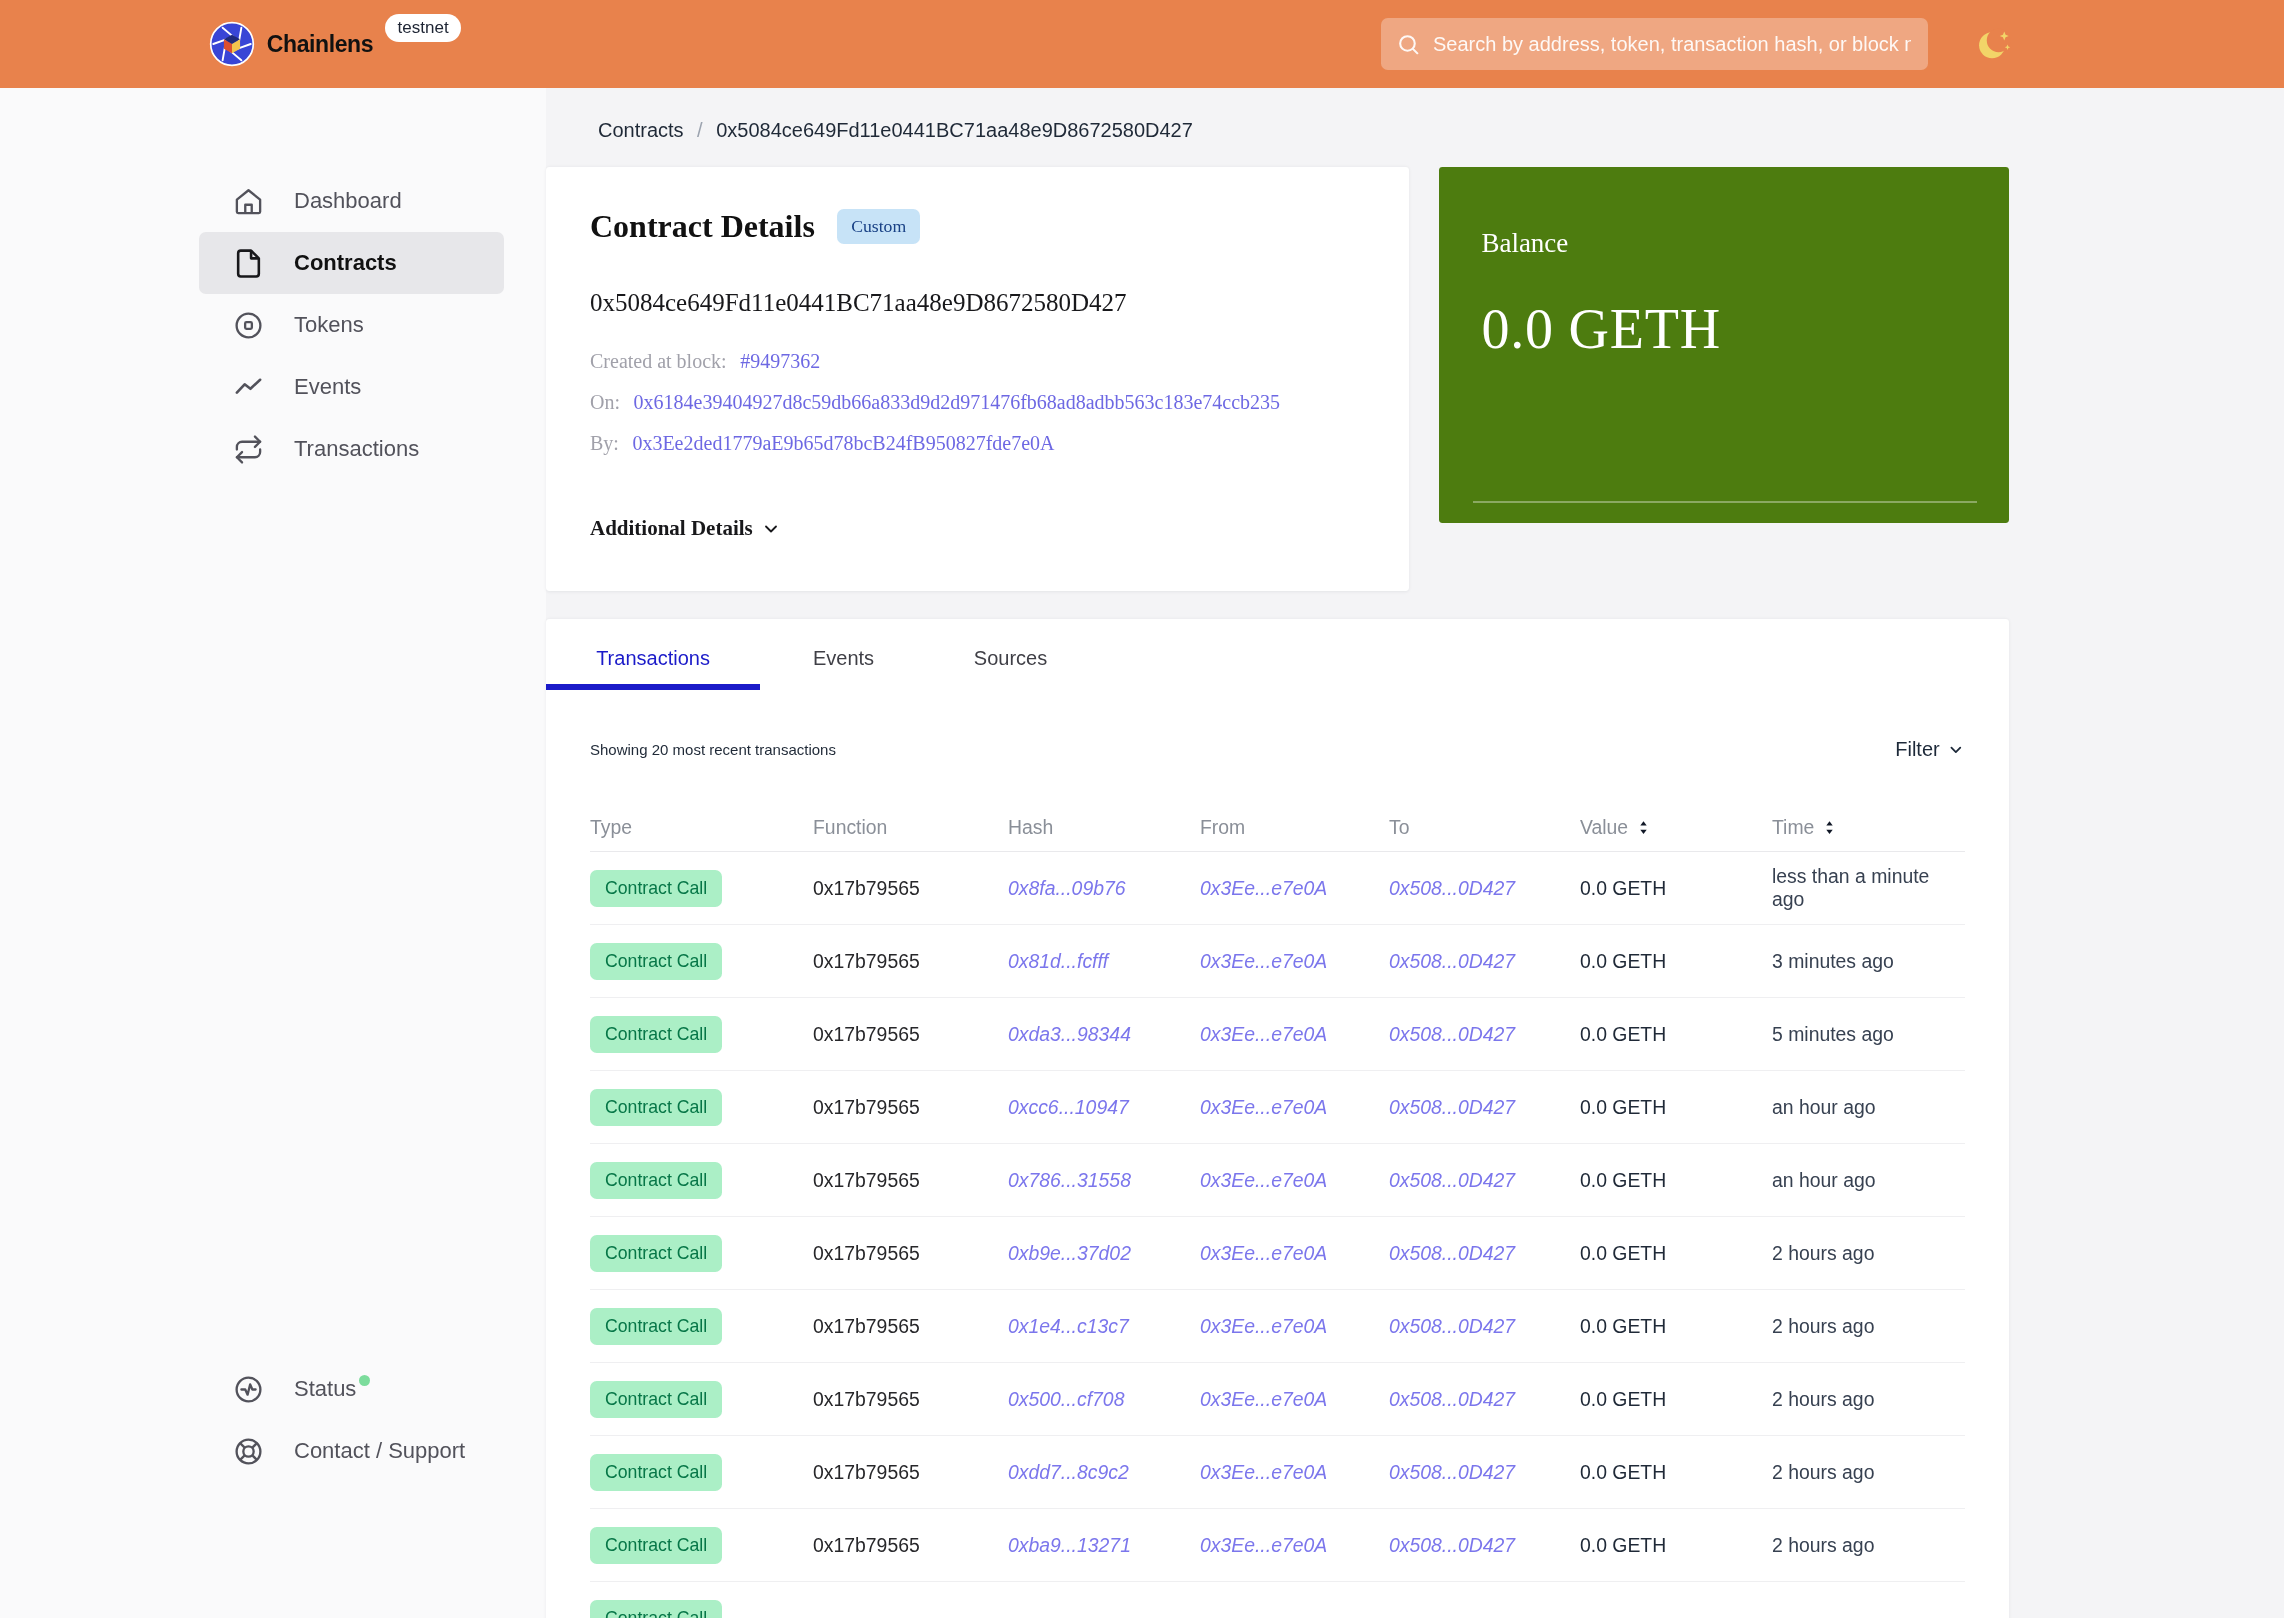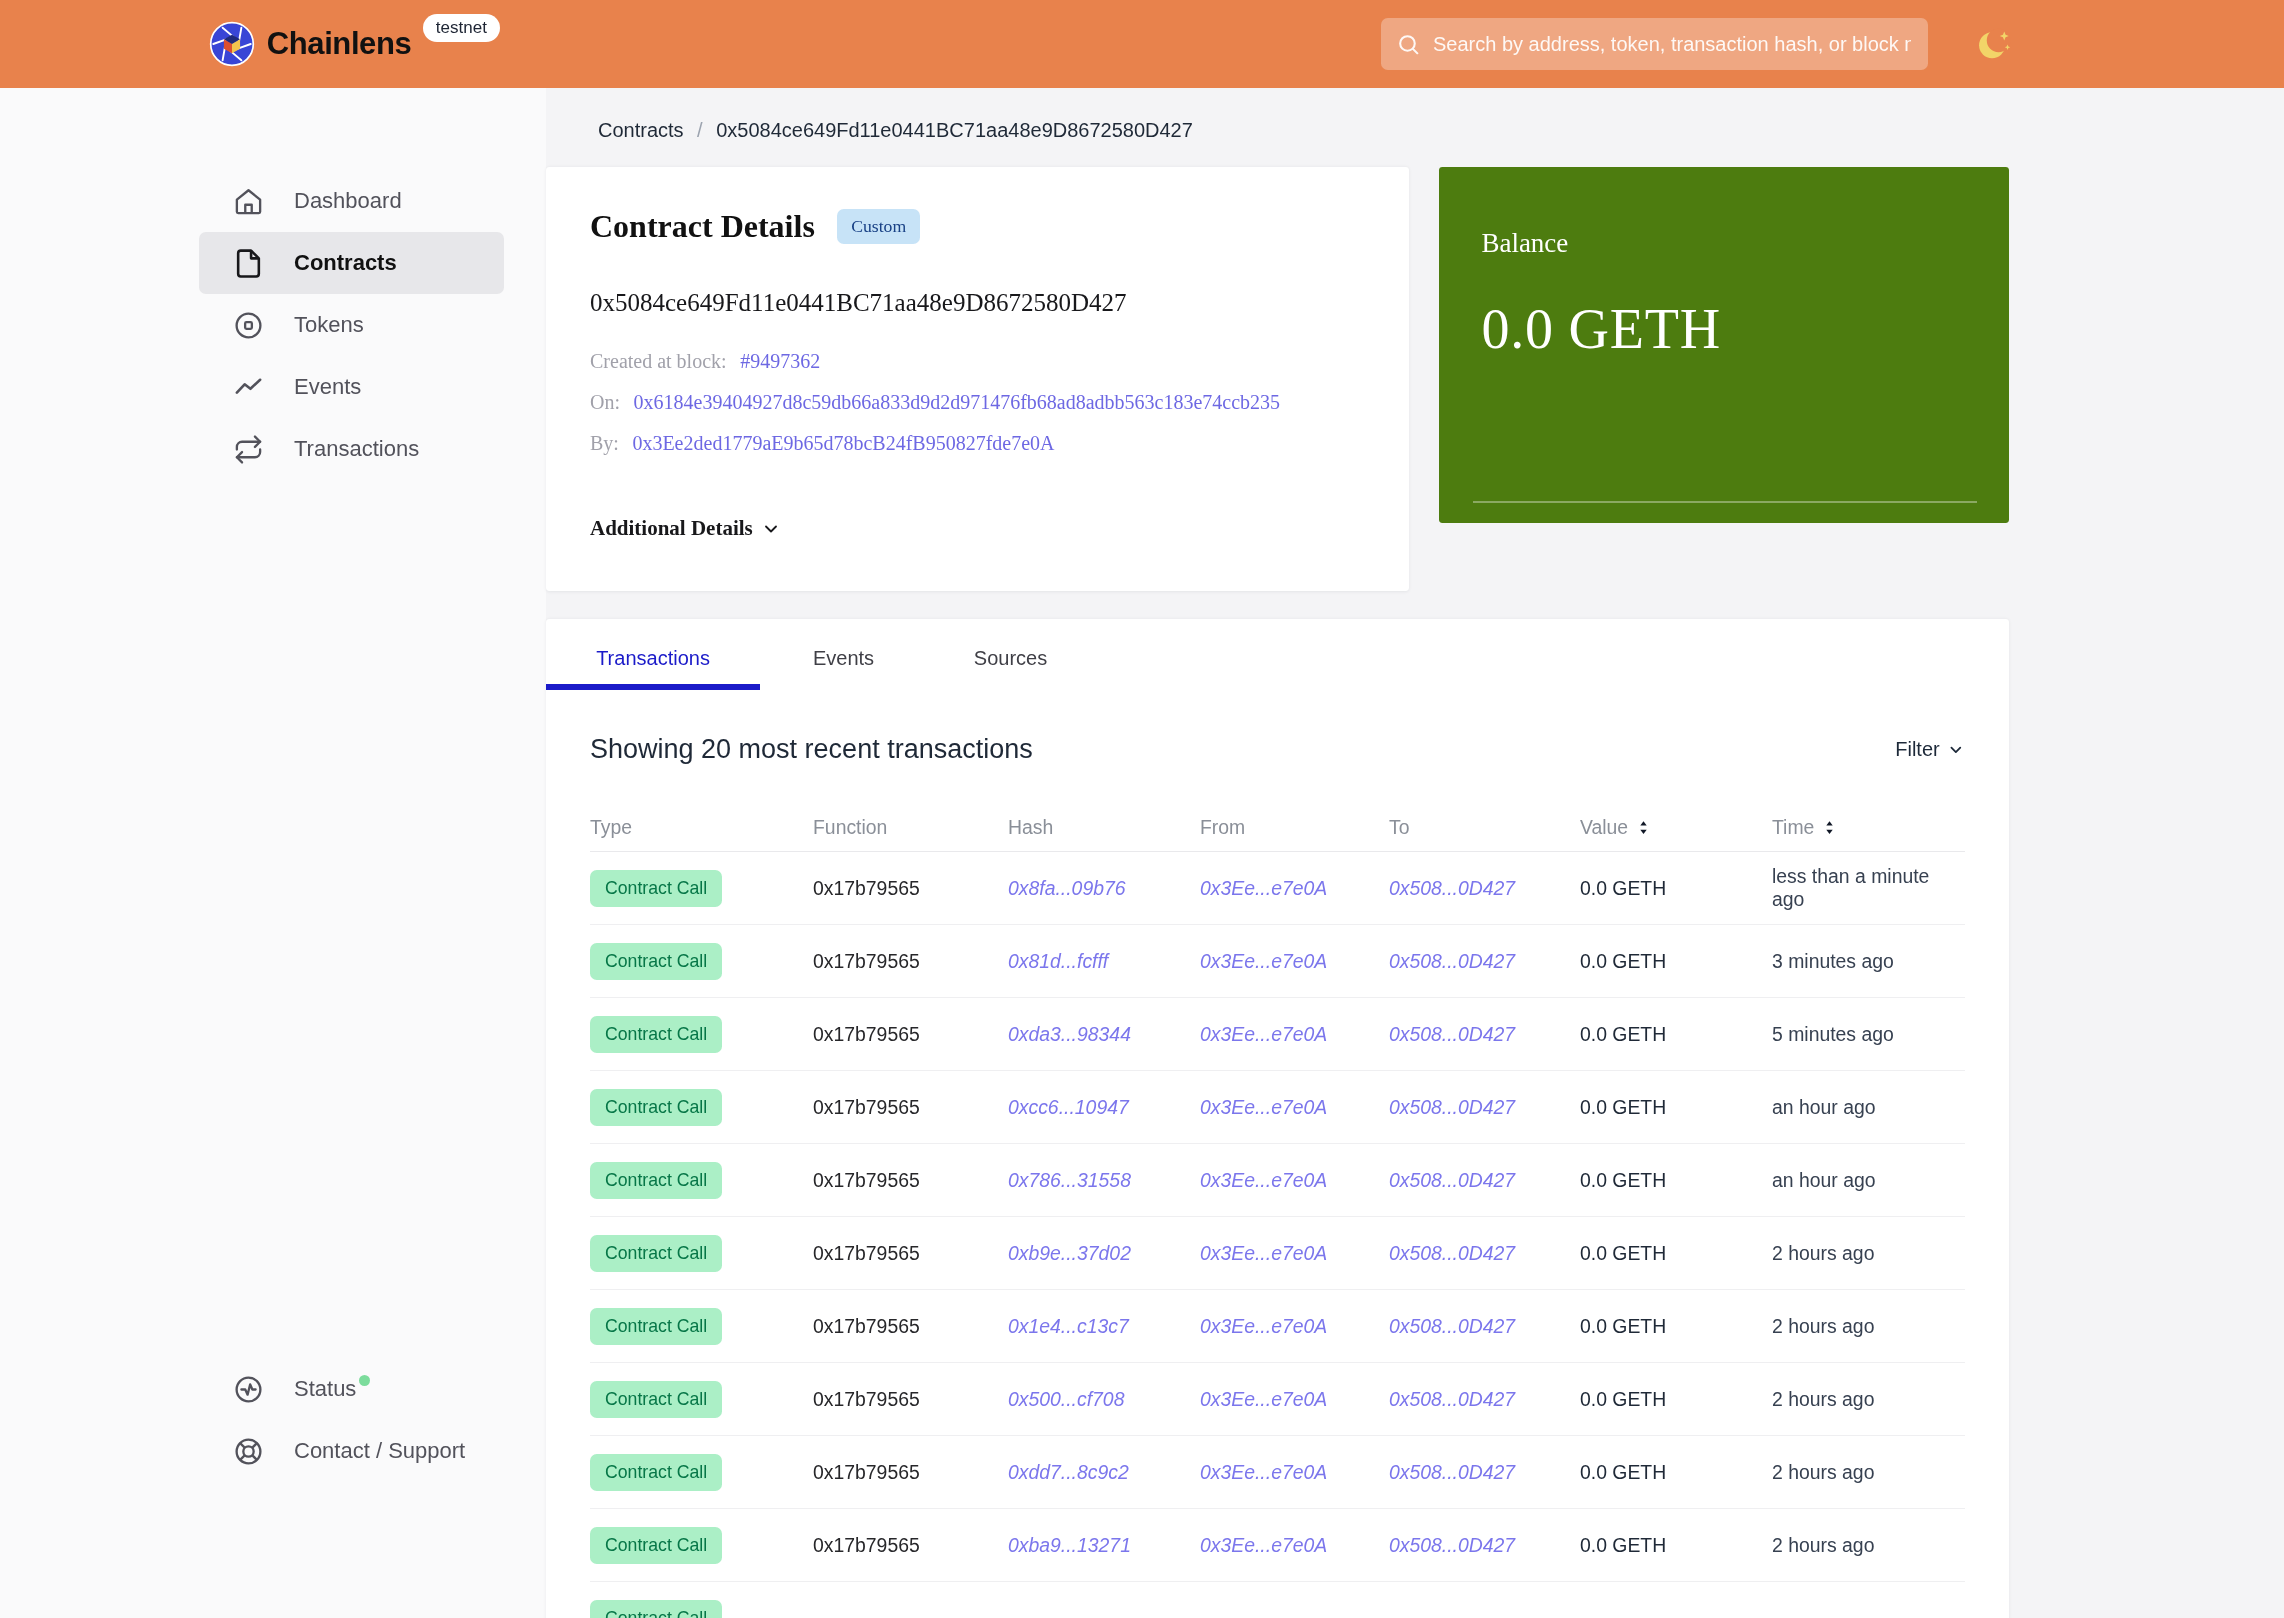--- a/index.html
+++ b/index.html
@@ -7,21 +7,21 @@
   body {
     font-family:"Liberation Sans","DejaVu Sans",sans-serif;
     background:#F4F4F6; color:#18181B;
   }
   
   .header {
     height:88px; background:#E8824C; display:flex; align-items:center;
     padding-left:209px;
   }
   .logo { width:46px; height:46px; flex:0 0 auto; }
-  .brand { font-size:31px; font-weight:700; color:#111111; margin-left:11.8px; letter-spacing:-0.4px;text-align:center; }
+  .brand { font-size:23px; font-weight:700; color:#111111; margin-left:11.8px; letter-spacing:-0.4px;text-align:center; }
   .env-badge {
     align-self:flex-start; margin-top:13.5px; margin-left:11.8px;
     background:#FFFFFF; color:#1D2433; font-size:17px;
     padding:4.2px 12.7px; border-radius:843px;
   }
   .search-wrap { margin-left:auto; position:relative; width:547px; height:52px; }
   .search-wrap svg { position:absolute; left:15px; top:13.5px; }
   .search-input {
     width:100%; height:100%; border:none; outline:none; border-radius:6.8px;
     background:rgba(255,255,255,0.30); color:#FFFFFF; font-size:20px;
@@ -89,21 +89,21 @@
   .tab { display:flex; flex-direction:column; align-items:center; cursor:pointer; }
   .tab-label { font-size:20px; line-height:30px; color:#3F3F46; }
   .tab-bar { width:100%; height:5.9px; margin-top:11.8px; background:transparent; }
   .tab.active .tab-label { color:#1B1BC9; }
   .tab.active .tab-bar { background:#1B1BC9; }
   .tab-0 { width:214px; } .tab-1 { width:167px; } .tab-2 { width:167px; }
   .summary-row {
     display:flex; justify-content:space-between; align-items:center;
     padding:0 44px; margin-top:41px; height:37px;
   }
-  .summary-text { font-size:27px; color:#1F2937; }
+  .summary-text { font-size:15px; color:#1F2937; }
   .filter { display:flex; align-items:center; gap:7.6px; font-size:20px; color:#1D2939; cursor:pointer; }
   .table { margin:47px 44px 0 44px; }
   .thead, .tx-row {
     display:grid;
     grid-template-columns:223px 195px 192px 189px 191px 192px 1fr;
     align-items:center;
   }
   .thead { height:37px; padding-bottom:11.8px; border-bottom:1.7px solid #E9E9EC; }
   .th { font-size:19.4px; color:#8A8F98; display:flex; align-items:center; gap:6.8px; }
   .tx-row { height:73px; border-bottom:1.7px solid #EFEFF1; font-size:19.4px; }

